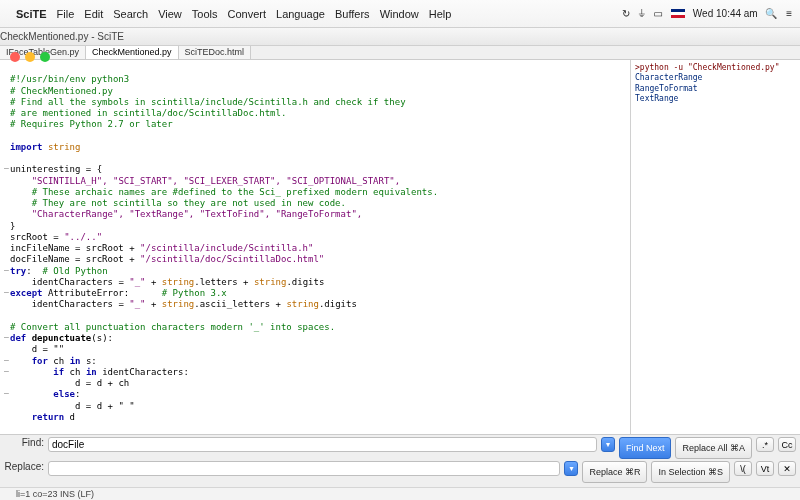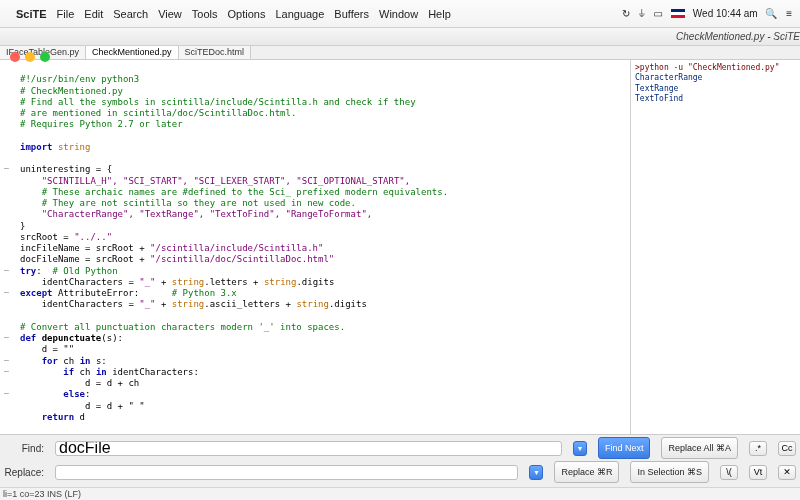--- a/index.html
+++ b/index.html
@@ -34,24 +34,23 @@
   position: absolute; top: 20px; left: 2px; z-index: 5;
 }
 .tl { width: 10px; height: 10px; border-radius: 50%; }
 .tl.red { background: #ff5f57; }
 .tl.yel { background: #ffbd2e; }
 .tl.grn { background: #28c940; }
 .titlebar {
   height: 18px;
   background: linear-gradient(#f7f7f7, #e8e8e8);
   border-bottom: 1px solid #cfcfcf;
-  display: flex; align-items: center; justify-content: flex-end;
+  display: flex; align-items: center; justify-content: flex-start;
   font-size: 10px; color: #444;
   position: relative;
-  font-style: italic;
 }
 .tabs {
   height: 14px;
   background: #f0f0f0;
   border-bottom: 1px solid #ccc;
   display: flex;
   font-size: 9px;
 }
 .tab {
   padding: 1px 6px;
@@ -62,21 +61,21 @@
 .tab.active { background: #fff; color: #000; }
 .main {
   flex: 1;
   display: flex;
   background: #fff;
   overflow: hidden;
 }
 .editor {
   flex: 1;
   background: #fff;
-  padding: 3px 5px 3px 20px;
+  padding: 3px 5px 3px 10px;
   font-family: Menlo, Monaco, Consolas, monospace;
   font-size: 9px;
   line-height: 1.25;
   overflow: hidden;
   position: relative;
   white-space: pre;
   color: #000;
 }
 .fold { position: absolute; left: 4px; color: #888; font-size: 8px; user-select: none; }
 .editor .cm { color: #0a7a10; } 
@@ -95,26 +94,26 @@
   line-height: 1.3;
   overflow: hidden;
 }
 .output .cmd { color: #7a0000; }
 .findbar {
   background: #efefef;
   border-top: 1px solid #ccc;
   padding: 2px 4px;
   font-size: 10px;
 }
-.findrow { display: flex; align-items: center; gap: 11px; margin-bottom: 2px; }
+.findrow { display: flex; align-items: flex-start; gap: 4px; margin-bottom: 2px; }
 .findrow label { width: 40px; text-align: right; color: #333; }
 .findrow input[type=text] {
   flex: 1;
   height: 15px;
-  font-size: 16px;
+  font-size: 10px;
   padding: 0 3px;
   border: 1px solid #bfbfbf;
   border-radius: 3px;
   background: #fff;
 }
 .dropbtn {
   width: 14px; height: 15px;
   background: linear-gradient(#6aa8ff,#3b7fe6);
   border: 1px solid #2f6bc7;
   border-radius: 3px;
@@ -142,41 +141,41 @@
   border: 1px solid #b8b8b8;
   border-radius: 3px;
   display: flex; align-items: center; justify-content: center;
 }
 .statusbar {
   height: 13px;
   background: #f3f3f3;
   border-top: 1px solid #d5d5d5;
   font-size: 9px;
   color: #444;
-  padding: 0 3px;
+  padding: 0 16px;
   display: flex; align-items: center;
 }
 .flag {
   width: 14px; height: 9px;
   background: linear-gradient(to bottom, #00247d 33%, #fff 33%, #fff 66%, #cf142b 66%);
   display: inline-block;
 }
 </style>
 </head>
 <body>
 
 <div class="menubar">
   <span class="apple"></span>
   <span class="appname">SciTE</span>
   <span class="mitem">File</span>
   <span class="mitem">Edit</span>
   <span class="mitem">Search</span>
   <span class="mitem">View</span>
   <span class="mitem">Tools</span>
-  <span class="mitem">Options</span>
+  <span class="mitem">Convert</span>
   <span class="mitem">Language</span>
   <span class="mitem">Buffers</span>
   <span class="mitem">Window</span>
   <span class="mitem">Help</span>
   <span class="spacer"></span>
   <span class="status">
     <span>↻</span>
     <span>⏚</span>
     <span>▭</span>
     <span class="flag"></span>
@@ -246,22 +245,22 @@
 
 
     
         
             
 
   </div>
   <div class="output">
     <div class="cmd">&gt;python -u "CheckMentioned.py"</div>
     <div>CharacterRange</div>
+    <div>RangeToFormat</div>
     <div>TextRange</div>
-    <div>TextToFind</div>
   </div>
 </div>
 
 <div class="findbar">
   <div class="findrow">
     <label>Find:</label>
     <input type="text" value="docFile" style="">
     <div class="dropbtn">▾</div>
     <div class="btn primary">Find Next</div>
     <div class="btn">Replace All ⌘A</div>

